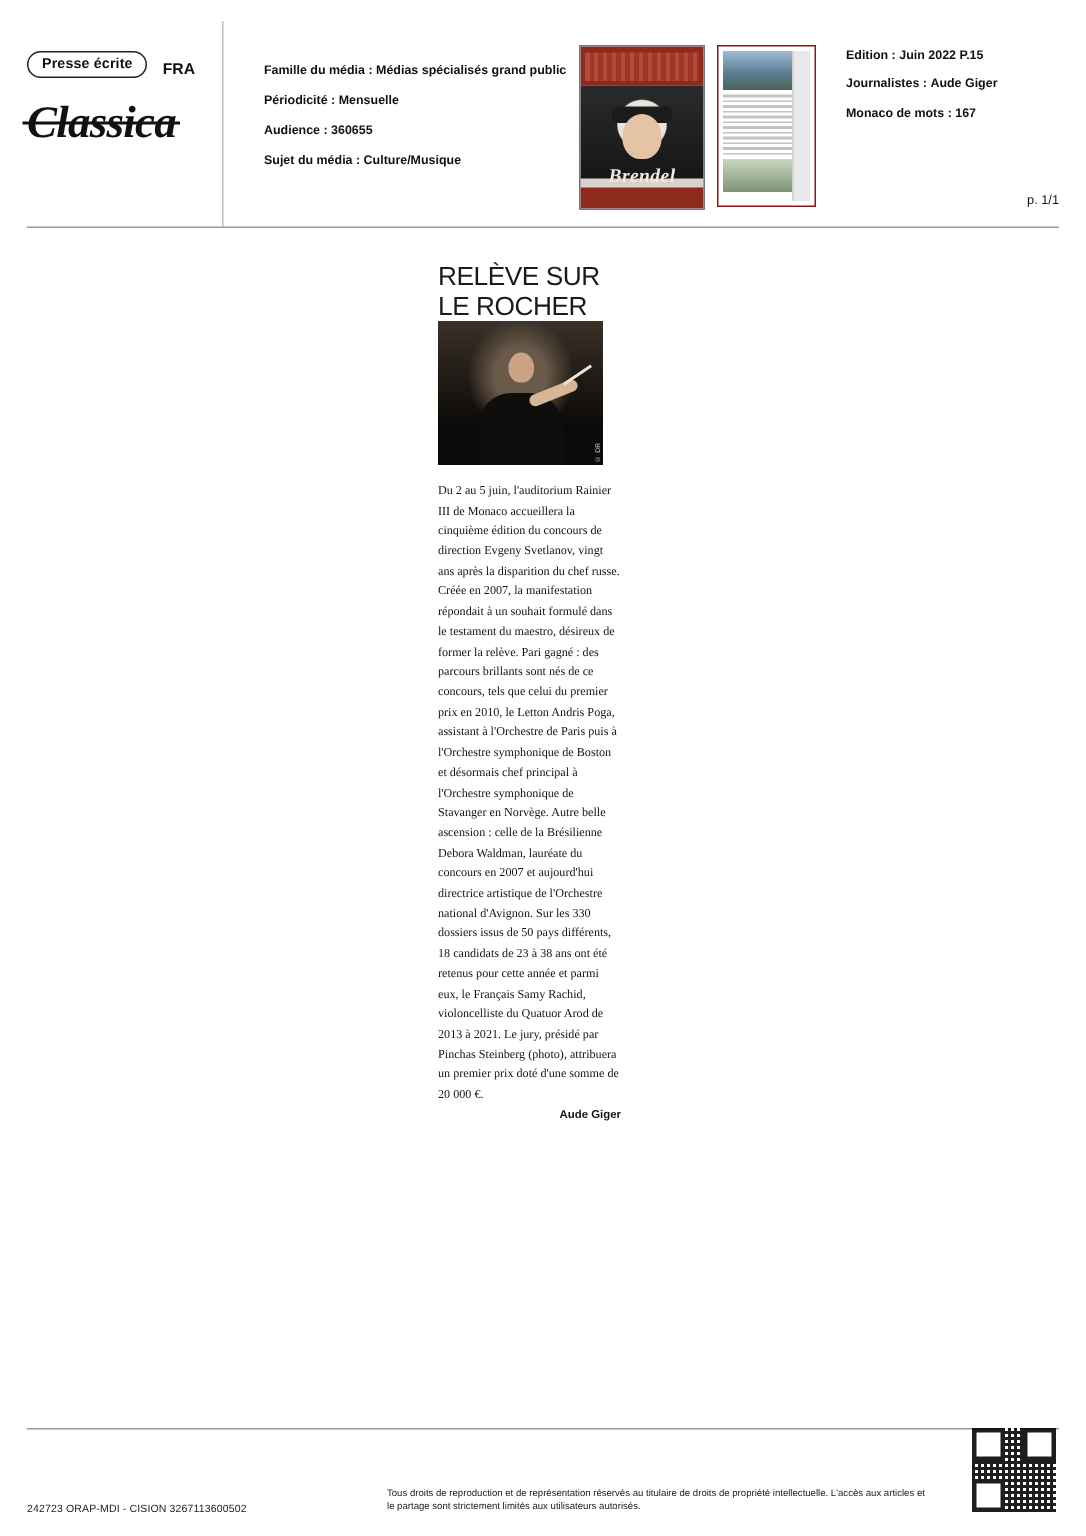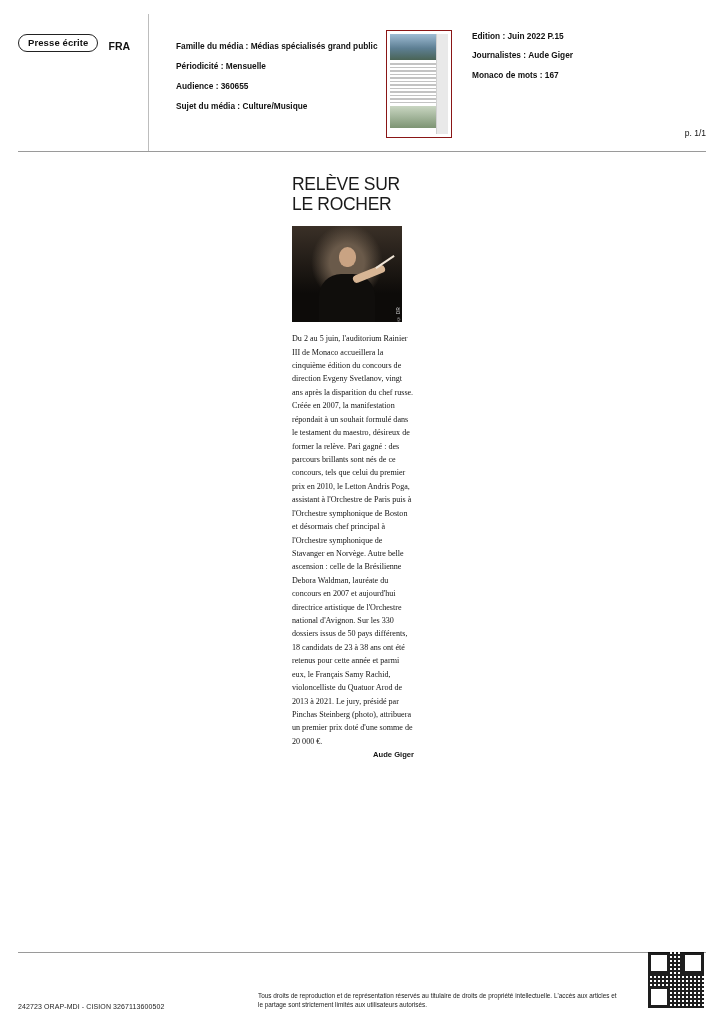--- a/index.html
+++ b/index.html
@@ -234,21 +234,21 @@
     left: 292px;
     top: 175px;
     width: 122px;
   }
   .art-title {
     font-family: "Liberation Sans", sans-serif;
     font-size: 17.5px;
     line-height: 1.12;
     letter-spacing: -0.3px;
     color: #1a1a1a;
-    margin-bottom: 12px;
+    margin-bottom: 0;
     font-weight: 400;
   }
   .art-photo {
     width: 110px;
     height: 96px;
     background:
       radial-gradient(ellipse at 50% 38%, #6a5a4a 0 22%, rgba(0,0,0,0) 46%),
       linear-gradient(#3a3027, #0d0b09 70%);
     position: relative;
     overflow: hidden;
@@ -377,20 +377,21 @@
 <body>
 
 <div class="header">
   <div class="header-inner">
 
     <div class="hdr-left">
       <div class="badge-row">
         <span class="badge">Presse écrite</span>
         <span class="fra">FRA</span>
       </div>
+      <div class="brand">Classica</div>
     </div>
 
     <div class="hdr-meta">
       <div class="meta-line wrapped">
         <span class="meta-label">Famille du média :</span>
         <span class="meta-val">Médias spécialisés grand public</span>
       </div>
       <div class="meta-line">
         <span class="meta-label">Périodicité :</span>
         <span class="meta-val">Mensuelle</span>
@@ -399,20 +400,29 @@
         <span class="meta-label">Audience :</span>
         <span class="meta-val">360655</span>
       </div>
       <div class="meta-line">
         <span class="meta-label">Sujet du média :</span>
         <span class="meta-val">Culture/Musique</span>
       </div>
     </div>
 
     <div class="thumbs">
+      <div class="thumb-mag">
+        <div class="mag-top"></div>
+        <div class="mag-photo">
+          <div class="mag-hat"></div>
+          <div class="mag-face"></div>
+        </div>
+        <div class="mag-title">Brendel</div>
+        <div class="mag-bottom"></div>
+      </div>
       <div class="thumb-page">
         <div class="tp-img"></div>
         <div class="tp-lines">
           <i></i>
             <i></i>
             <i></i>
             <i></i>
             <i></i>
             <i></i>
             <i></i>

